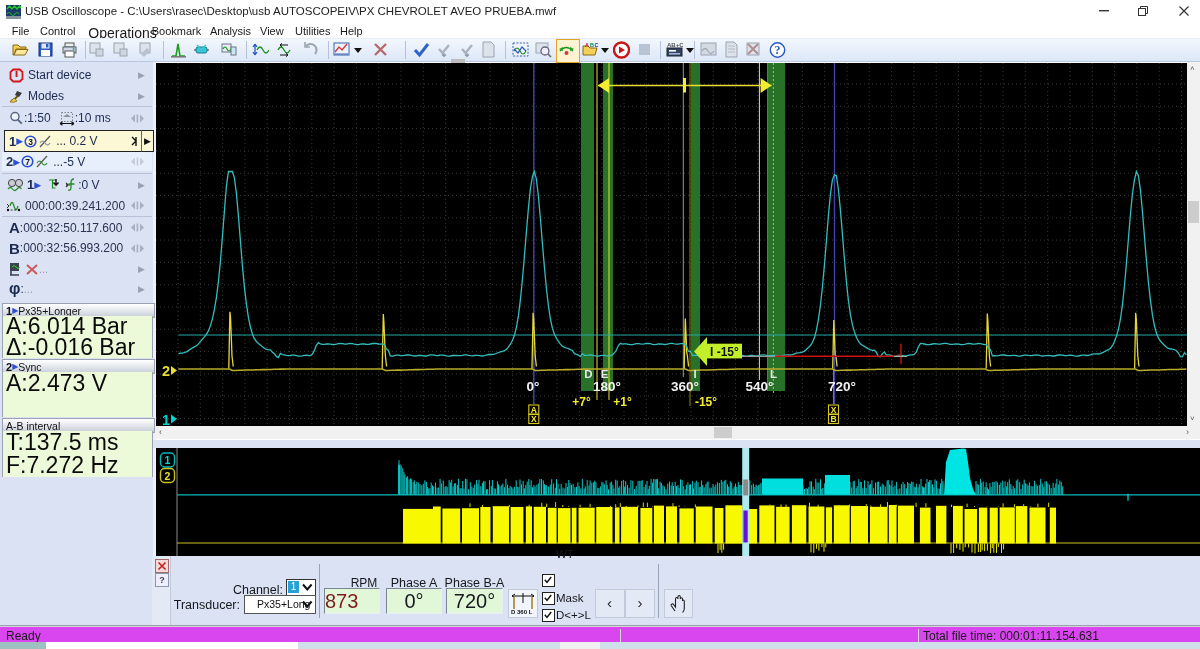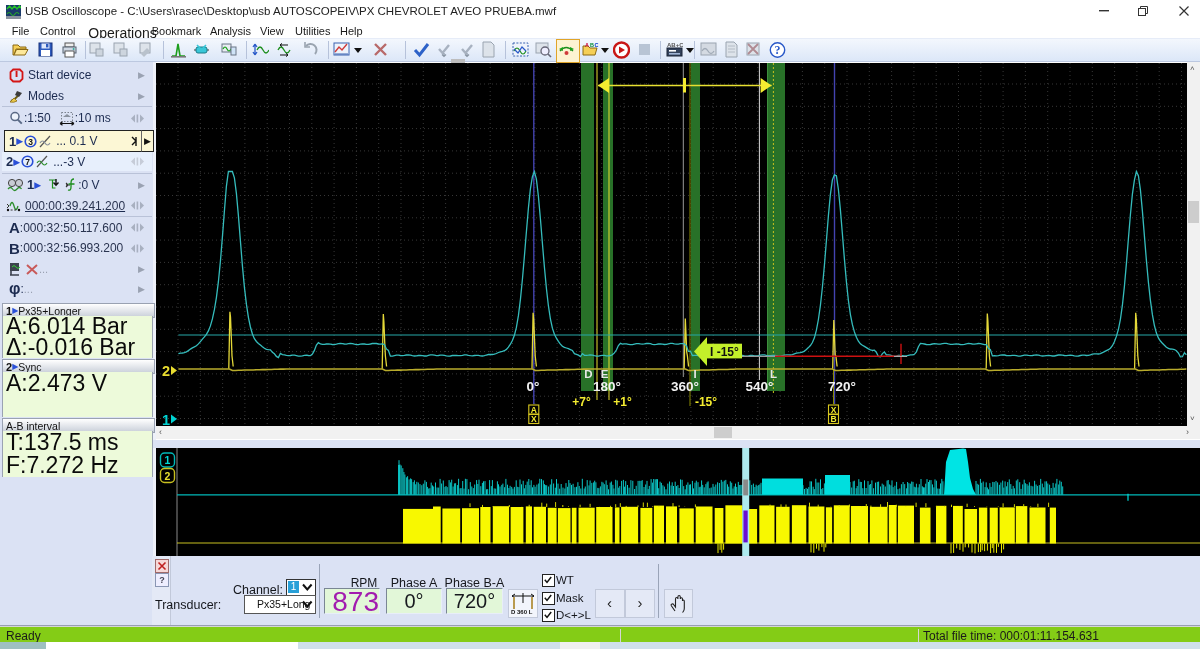--- a/index.html
+++ b/index.html
@@ -221,42 +221,42 @@
     <b style="font-size:13px;margin-left:4px">1</b>
     <span style="color:#2a50d8;font-size:9px">▶</span>
     <svg width="13" height="13" viewBox="0 0 13 13" style="margin-left:1px">
       <circle cx="6.5" cy="6.5" r="5.3" fill="none" stroke="#2a50d8" stroke-width="1.6"></circle>
       <text x="6.5" y="9.6" text-anchor="middle" font-family="Liberation Sans" font-size="8.5" font-weight="bold" fill="#111">3</text>
     </svg>
     <svg width="14" height="13" viewBox="0 0 14 13" style="margin:0 1px">
       <path d="M12 1 L2 12" stroke="#555" stroke-width="1.2"></path>
       <path d="M2 8 q2.5-4 5 0 t5 0" fill="none" stroke="#8a929e" stroke-width="1.2"></path>
     </svg>
-    <span style="font-size:12px;margin-left:3px">... 0.1 V</span>
+    <span style="font-size:12px;margin-left:3px">... 0.2 V</span>
   </div>
 <div class="abs rowf" style="left:129px;top:130px;width:12px;height:20px;background:#fcf7d5;border:1.4px solid #222;border-left:none;justify-content:center">
     <svg width="8" height="12">
       <path d="M1 2 l4 4 -4 4 M5 2 v9" stroke="#111" stroke-width="1.4" fill="none"></path>
     </svg>
   </div>
 <div class="abs rowf" style="left:141px;top:130px;width:11px;height:20px;background:#fcf7d5;border:1.4px solid #222;border-left:1px solid #666;justify-content:center">
     <span style="font-size:9px;color:#111">▶</span>
   </div>
 <div class="abs rowf" style="left:2px;top:152px;width:150px;height:19px;font-size:11px;color:#1c2b50;background:#e7effc;">
     <b style="font-size:13px;margin-left:4px">2</b>
     <span style="color:#2a50d8;font-size:9px">▶</span>
     <svg width="13" height="13" viewBox="0 0 13 13" style="margin-left:1px">
       <circle cx="6.5" cy="6.5" r="5.3" fill="none" stroke="#2a50d8" stroke-width="1.6"></circle>
       <text x="6.5" y="9.6" text-anchor="middle" font-family="Liberation Sans" font-size="8.5" font-weight="bold" fill="#111">7</text>
     </svg>
     <svg width="14" height="13" viewBox="0 0 14 13" style="margin:0 1px">
       <path d="M12 1 L2 12" stroke="#555" stroke-width="1.2"></path>
       <path d="M2 8 q2.5-4 5 0 t5 0" fill="none" stroke="#2d8e2d" stroke-width="1.2"></path>
     </svg>
-    <span style="font-size:12px;margin-left:3px">...-3 V</span>
+    <span style="font-size:12px;margin-left:3px">...-5 V</span>
     <span class="rt">
       <svg width="15" height="9" viewBox="0 0 15 9">
         <path d="M5 0.5 L1 4.5 L5 8.5 Z" fill="#c6ccd8"></path>
         <rect x="6.6" y="0.5" width="1.6" height="8" fill="#c6ccd8"></rect>
         <path d="M10 0.5 L14 4.5 L10 8.5 Z" fill="#c6ccd8"></path>
       </svg>
     </span>
   </div>
 <div class="abs" style="left:2px;top:172.5px;width:150px;height:1px;background:#b9c2d8"></div>
 <div class="abs rowf" style="left:2px;top:174px;width:150px;height:21px;font-size:11px;color:#1c2b50;">
@@ -271,21 +271,21 @@
       <path d="M2 2 l7 0 M5.5 2 l0 8 3 0" stroke="#1d8e1d" stroke-width="1.2" fill="none"></path>
       <path d="M9 1 l0 6 M6.5 4.5 l2.5 2.8 2.5-2.8" fill="none" stroke="#111" stroke-width="1.4"></path>
     </svg>
     <svg width="14" height="13" viewBox="0 0 14 13" style="margin-left:4px">
       <path d="M2 7 h4 M4 7 l-2-2 M4 7 l-2 2" stroke="#333" stroke-width="1.1" fill="none"></path>
       <path d="M10 1 q-3 0-3 4 v4 q0 4-3 3 M4.5 6 h6" stroke="#1d8e1d" stroke-width="1.3" fill="none"></path>
     </svg>
     <span style="font-size:12px">:0 V</span>
     <span class="rt"><span style="color:#9aa2b2">▶</span></span>
   </div>
-<div class="abs rowf" style="left:2px;top:196px;width:150px;height:19px;font-size:11px;color:#1c2b50;text-decoration:underline;">
+<div class="abs rowf" style="left:2px;top:196px;width:150px;height:19px;font-size:11px;color:#1c2b50;">
     <svg width="17" height="14" viewBox="0 0 17 14" style="margin-left:4px">
       <path d="M4 7 q2-7 4 0 t4 0" fill="none" stroke="#2d8e2d" stroke-width="1.3"></path>
       <path d="M1 11 h12" stroke="#333" stroke-dasharray="2 1.6"></path>
       <circle cx="2" cy="11" r="1.2" fill="#111"></circle>
       <circle cx="13" cy="11" r="1.2" fill="#111"></circle>
       <path d="M1 5 l2 2 M1 9 l2-2" stroke="#333" stroke-width="1"></path>
     </svg>
     <span class="tnum" style="margin-left:2px">000:00:39.241.200</span>
     <span class="rt">
       <svg width="15" height="9" viewBox="0 0 15 9">
@@ -1037,44 +1037,44 @@
     </svg>
   </div>
 <div class="abs" style="left:155px;top:573px;width:12px;height:12px;background:#eef;border:1px solid #8a96b4;color:#445;font-size:9px;text-align:center;line-height:12px;font-weight:bold">?</div>
 <div class="abs" style="left:200px;top:583px;width:83px;height:12px;font-size:12.5px;color:#15171c;text-align:right">Channel:</div>
 <div class="abs" style="left:286px;top:579px;width:28px;height:15px;background:#fff;border:1.4px solid #333">
     <div class="abs" style="left:1px;top:1px;width:11px;height:12px;background:#28a0d8;color:#fff;font-size:10px;text-align:center;line-height:12px">1</div>
     <svg class="abs" style="left:15px;top:3px" width="11" height="9">
       <path d="M1 1.5 l4.3 5 4.3-5" fill="none" stroke="#111" stroke-width="2"></path>
     </svg>
   </div>
-<div class="abs" style="left:155px;top:598px;width:85px;height:12px;font-size:12.5px;color:#15171c;text-align:left">Transducer:</div>
+<div class="abs" style="left:155px;top:598px;width:85px;height:12px;font-size:12.5px;color:#15171c;text-align:right">Transducer:</div>
 <div class="abs" style="left:244px;top:595px;width:70px;height:17px;background:#fff;border:1.2px solid #555;font-size:11px;color:#111;line-height:17px"><span style="margin-left:12px;font-size:10.5px">Px35+Long</span><svg class="abs" style="left:57px;top:4px" width="11" height="9">
       <path d="M1 1.5 l4.3 5 4.3-5" fill="none" stroke="#111" stroke-width="2"></path>
     </svg></div>
 <div class="abs" style="left:319px;top:564px;width:1px;height:54px;background:#9aa4b8"></div>
 <div class="abs" style="left:328px;top:576px;width:72px;height:12px;font-size:12px;color:#15171c;text-align:center;white-space:nowrap">RPM</div>
-<div class="abs" style="left:324px;top:588px;width:56px;height:26px;background:#e2f7d8;border-top:1.4px solid #7a8694;border-left:1.4px solid #7a8694;border-right:1px solid #e8eef8;border-bottom:1px solid #e8eef8;font-size:28px;color:#a21caf;text-align:right;line-height:25px;box-sizing:border-box">873</div>
+<div class="abs" style="left:324px;top:588px;width:56px;height:26px;background:#e2f7d8;border-top:1.4px solid #7a8694;border-left:1.4px solid #7a8694;border-right:1px solid #e8eef8;border-bottom:1px solid #e8eef8;font-size:20px;color:#7f1d1d;text-align:left;line-height:25px;box-sizing:border-box">873</div>
 <div class="abs" style="left:378px;top:576px;width:72px;height:12px;font-size:12.5px;color:#15171c;text-align:center;white-space:nowrap">Phase A</div>
 <div class="abs" style="left:386px;top:588px;width:56px;height:26px;background:#e2f7d8;border-top:1.4px solid #7a8694;border-left:1.4px solid #7a8694;border-right:1px solid #e8eef8;border-bottom:1px solid #e8eef8;font-size:20px;color:#17191e;text-align:center;line-height:25px;box-sizing:border-box">0°</div>
 <div class="abs" style="left:438px;top:576px;width:73px;height:12px;font-size:12.5px;color:#15171c;text-align:center;white-space:nowrap">Phase B-A</div>
 <div class="abs" style="left:446px;top:588px;width:57px;height:26px;background:#e2f7d8;border-top:1.4px solid #7a8694;border-left:1.4px solid #7a8694;border-right:1px solid #e8eef8;border-bottom:1px solid #e8eef8;font-size:20px;color:#17191e;text-align:center;line-height:25px;box-sizing:border-box">720°</div>
 <div class="abs" style="left:508px;top:589px;width:28px;height:27px;background:#f2f5fc;border:1px solid #c2c9da">
     <svg width="28" height="27">
       <path d="M3 6 h22 M3 6 l3-2 M3 6 l3 2 M25 6 l-3-2 M25 6 l-3 2 M14 3 v10" stroke="#111" stroke-width="1" fill="none"></path>
       <path d="M5 7 v12 M23 7 v12" stroke="#b89a50" stroke-width="2"></path>
       <text x="2" y="24" font-size="6" font-weight="bold" fill="#111" font-family="Liberation Sans">D 360 L</text>
     </svg>
   </div>
 <div class="abs" style="left:542px;top:574px;width:10.5px;height:10.5px;background:#fff;border:1.3px solid #222">
     <svg width="10" height="10" viewBox="0 0 10 10">
       <path d="M1.8 4.8 l2.2 2.6 L8.2 2" fill="none" stroke="#111" stroke-width="1.5"></path>
     </svg>
   </div>
-<div class="abs" style="left:556px;top:574px;width:40px;height:11px;font-size:11.5px;color:#15171c">WT</div>
+<div class="abs" style="left:556px;top:548px;width:40px;height:11px;font-size:11.5px;color:#15171c">WT</div>
 <div class="abs" style="left:542px;top:592px;width:10.5px;height:10.5px;background:#fff;border:1.3px solid #222">
     <svg width="10" height="10" viewBox="0 0 10 10">
       <path d="M1.8 4.8 l2.2 2.6 L8.2 2" fill="none" stroke="#111" stroke-width="1.5"></path>
     </svg>
   </div>
 <div class="abs" style="left:556px;top:592px;width:40px;height:11px;font-size:11.5px;color:#15171c">Mask</div>
 <div class="abs" style="left:542px;top:609px;width:10.5px;height:10.5px;background:#fff;border:1.3px solid #222">
     <svg width="10" height="10" viewBox="0 0 10 10">
       <path d="M1.8 4.8 l2.2 2.6 L8.2 2" fill="none" stroke="#111" stroke-width="1.5"></path>
     </svg>
@@ -1083,21 +1083,21 @@
 <div class="abs" style="left:594.5px;top:588.5px;width:28px;height:27px;background:#e4e9f6;border:1px solid #c2c9da;color:#222;font-size:15px;text-align:center;line-height:25px">‹</div>
 <div class="abs" style="left:625px;top:588.5px;width:28px;height:27px;background:#e4e9f6;border:1px solid #c2c9da;color:#222;font-size:15px;text-align:center;line-height:25px">›</div>
 <div class="abs" style="left:658px;top:564px;width:1px;height:54px;background:#9aa4b8"></div>
 <div class="abs" style="left:663.5px;top:588.5px;width:27px;height:27px;background:#e4e9f6;border:1px solid #c2c9da">
     <svg width="27" height="27" viewBox="0 0 27 27">
       <g fill="none" stroke="#222" stroke-width="1.1">
         <path d="M10 21 l-3.5-5 q-1-1.5 .5-2 t2 1 l1.5 2 v-8 q0-1.5 1.2-1.5 t1.2 1.5 v-2 q0-1.5 1.2-1.5 t1.2 1.5 v2 q0-1.3 1.1-1.3 t1.1 1.3 v2 q0-1 .9-1 t.9 1.2 v7 q0 2-1 3.3 l-.8 1"></path>
       </g>
     </svg>
   </div>
-<div class="abs" style="left:0;top:626px;width:1200px;height:16px;background:#84cc16;border-top:1px solid #d5d5d5;box-sizing:border-box">
+<div class="abs" style="left:0;top:626px;width:1200px;height:16px;background:#d946ef;border-top:1px solid #d5d5d5;box-sizing:border-box">
     <div class="abs" style="left:6px;top:2px;font-size:12px;color:#1a1a1a">Ready</div>
     <div class="abs" style="left:620px;top:2px;width:1px;height:13px;background:#d5d5d5"></div>
     <div class="abs" style="left:918px;top:2px;width:1px;height:13px;background:#d5d5d5"></div>
     <div class="abs" style="left:923px;top:2px;font-size:12px;color:#1a1a1a">Total file time: 000:01:11.154.631</div>
   </div>
 <div class="abs" style="left:0;top:642px;width:1200px;height:7px;background:#cfe0ea"></div>
 <div class="abs" style="left:0;top:642px;width:46px;height:7px;background:#9fc0c0"></div>
 <div class="abs" style="left:46px;top:642px;width:252px;height:7px;background:#fff"></div>
 <div class="abs" style="left:560px;top:642px;width:40px;height:7px;background:#f0f0f0"></div>
 </body></html>

